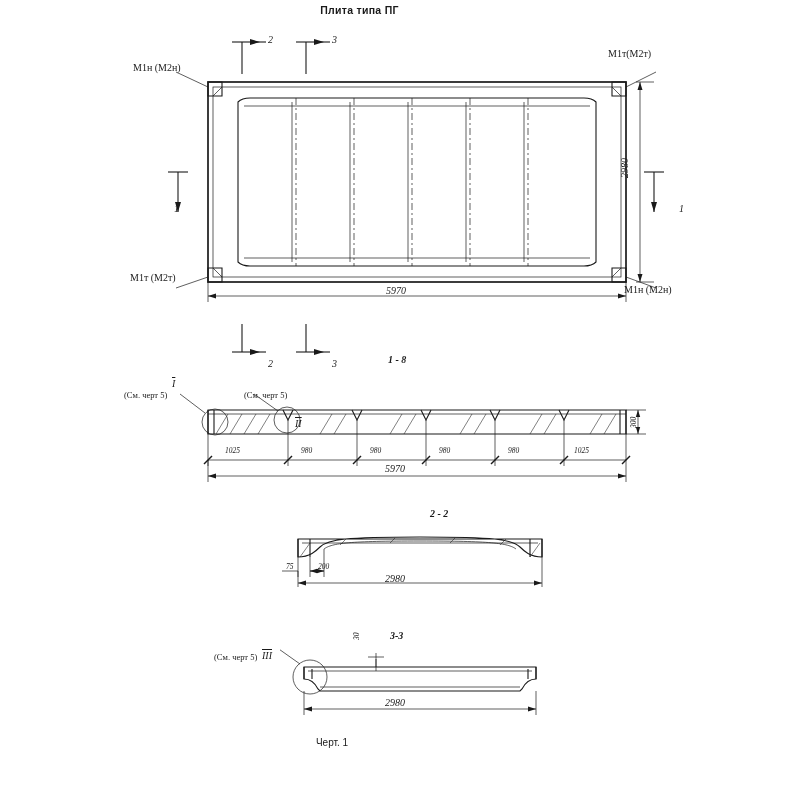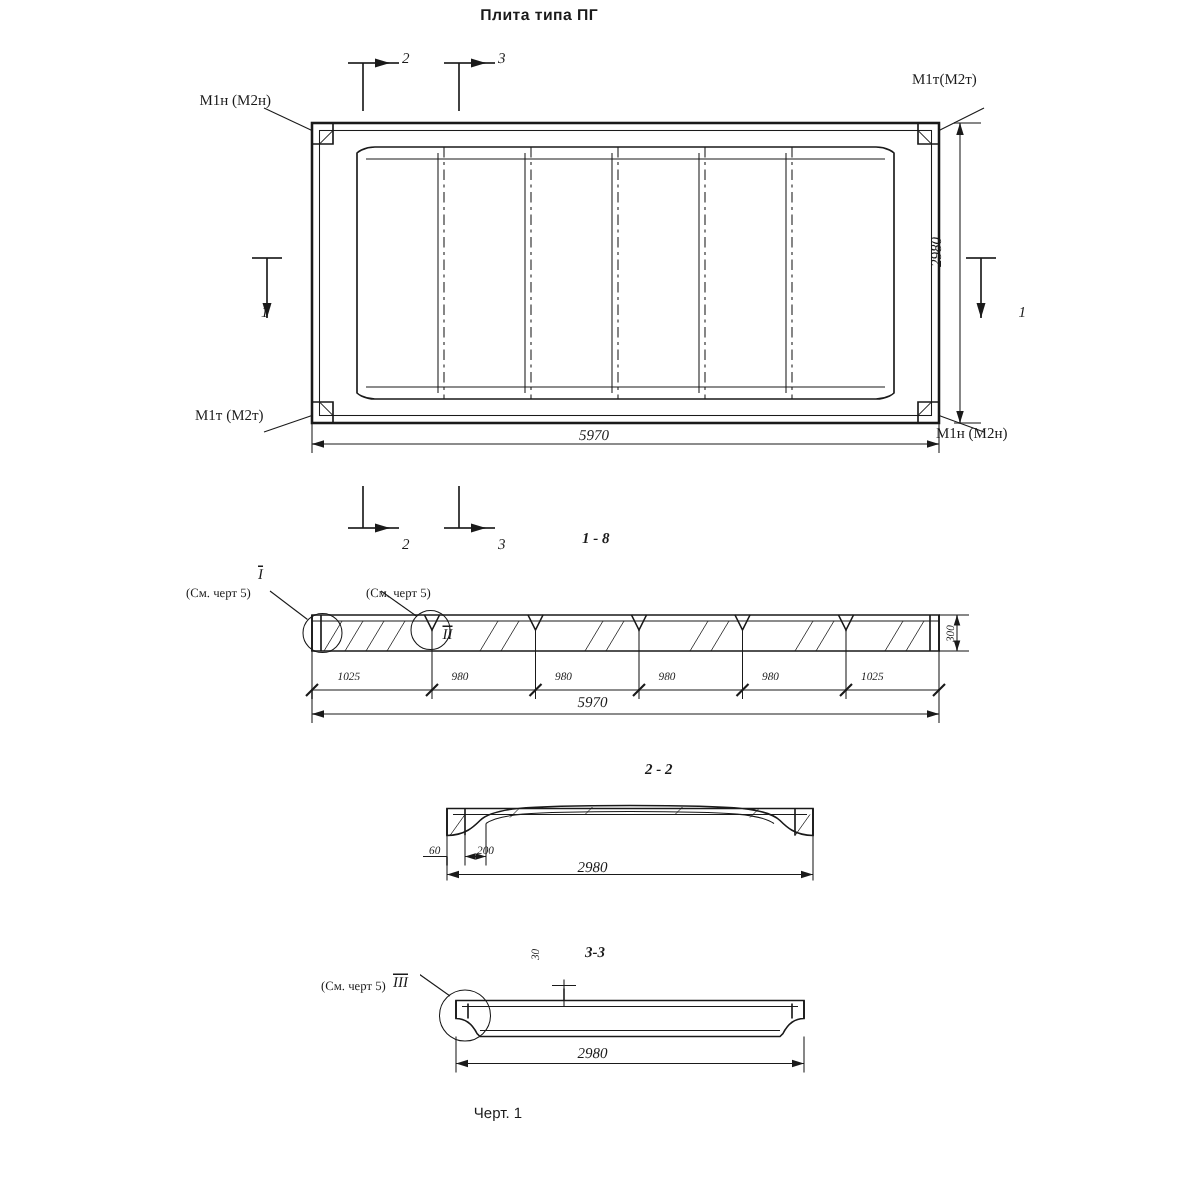--- a/index.html
+++ b/index.html
@@ -333,21 +333,21 @@
 
     <g class="ln thin">
       <line x1="18" y1="46" x2="18" y2="62"></line>
       <line x1="262" y1="32" x2="262" y2="62"></line>
       <line x1="18" y1="58" x2="262" y2="58"></line>
       <path d="M18 58 L26 55.5 L26 60.5 Z" fill="#1a1a1a" stroke="none"></path>
       <path d="M262 58 L254 55.5 L254 60.5 Z" fill="#1a1a1a" stroke="none"></path>
     </g>
   </svg>
 
-  <div class="lbl it xs" style="left:286px; top:562px;">60</div>
+  <div class="lbl it xs" style="left:286px; top:562px;">75</div>
   <div class="lbl it xs" style="left:318px; top:562px;">200</div>
   <div class="lbl it" style="left:385px; top:573px;">2980</div>
 
   <div class="lbl it b" style="left:390px; top:630px;">3-3</div>
 
   <svg class="abs" style="left:280px; top:645px;" width="280" height="80" viewBox="0 0 280 80">
 
     <path class="ln med" d="M24 22 L256 22 L256 34 C248 34 244 40 242 44
                             L240 46 L40 46 L38 44 C36 40 32 34 24 34 Z"></path>
     <path class="ln thin" d="M28 26 L252 26"></path>

